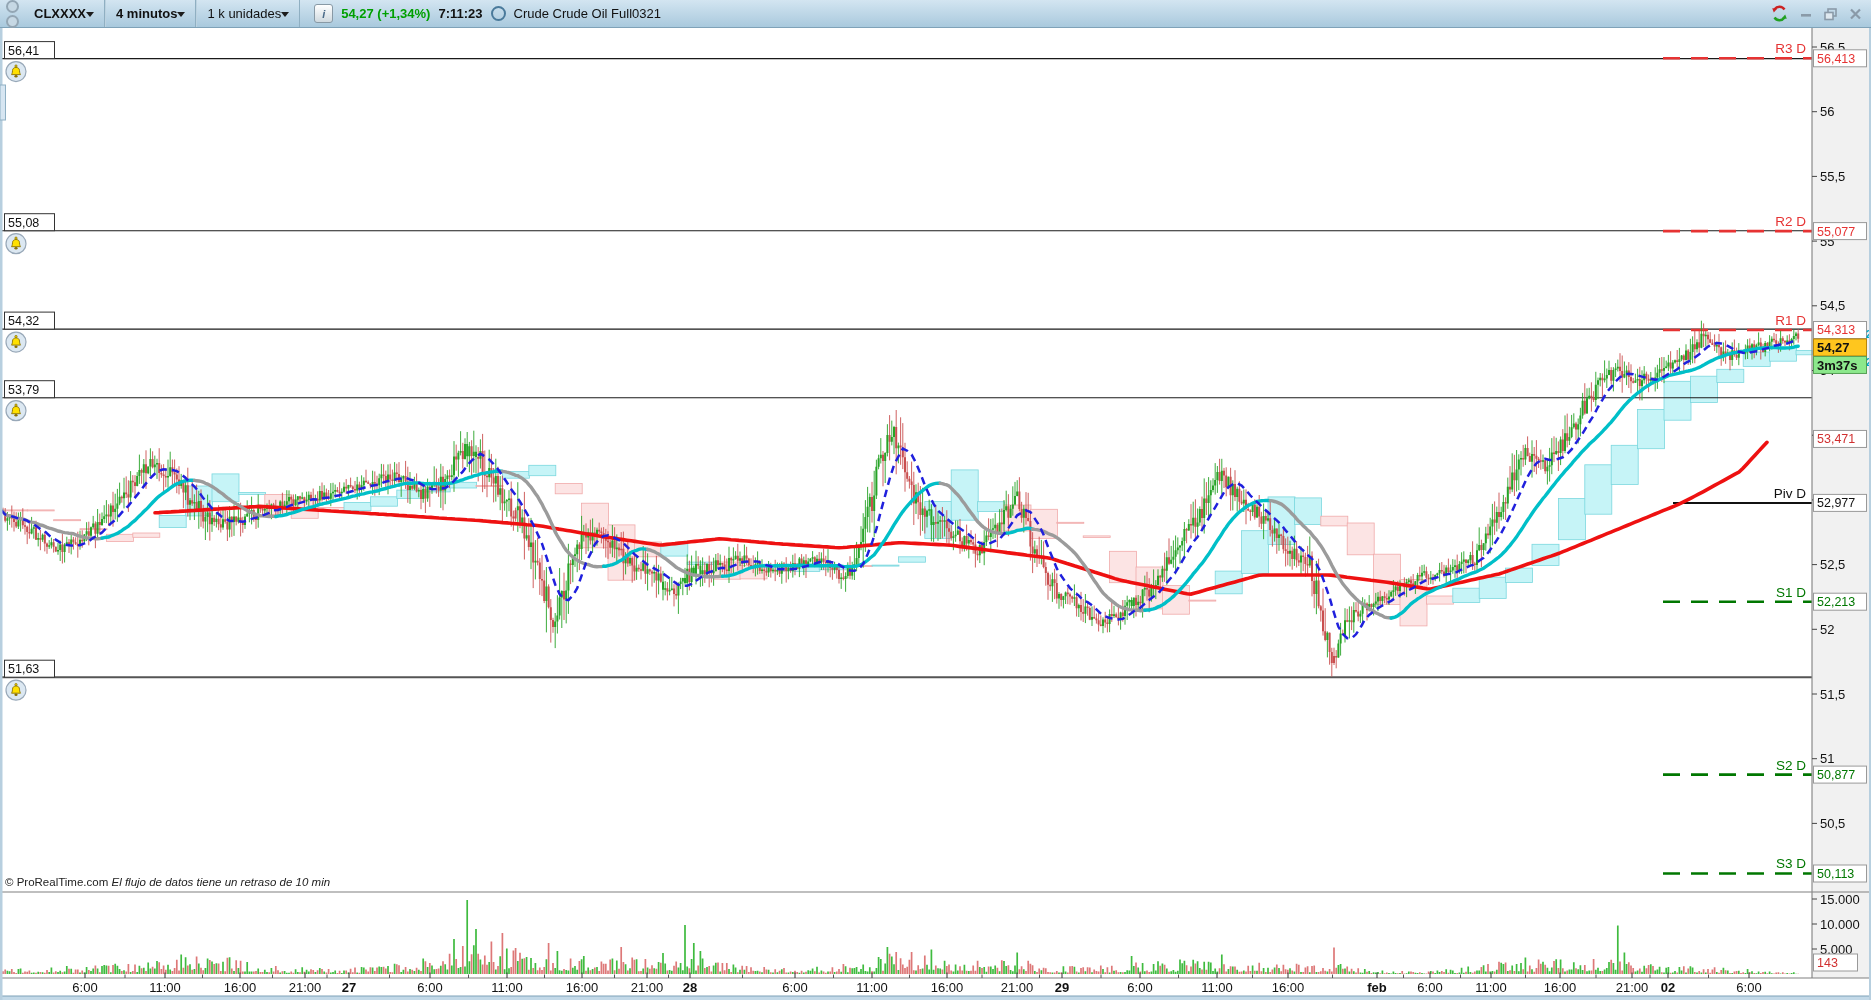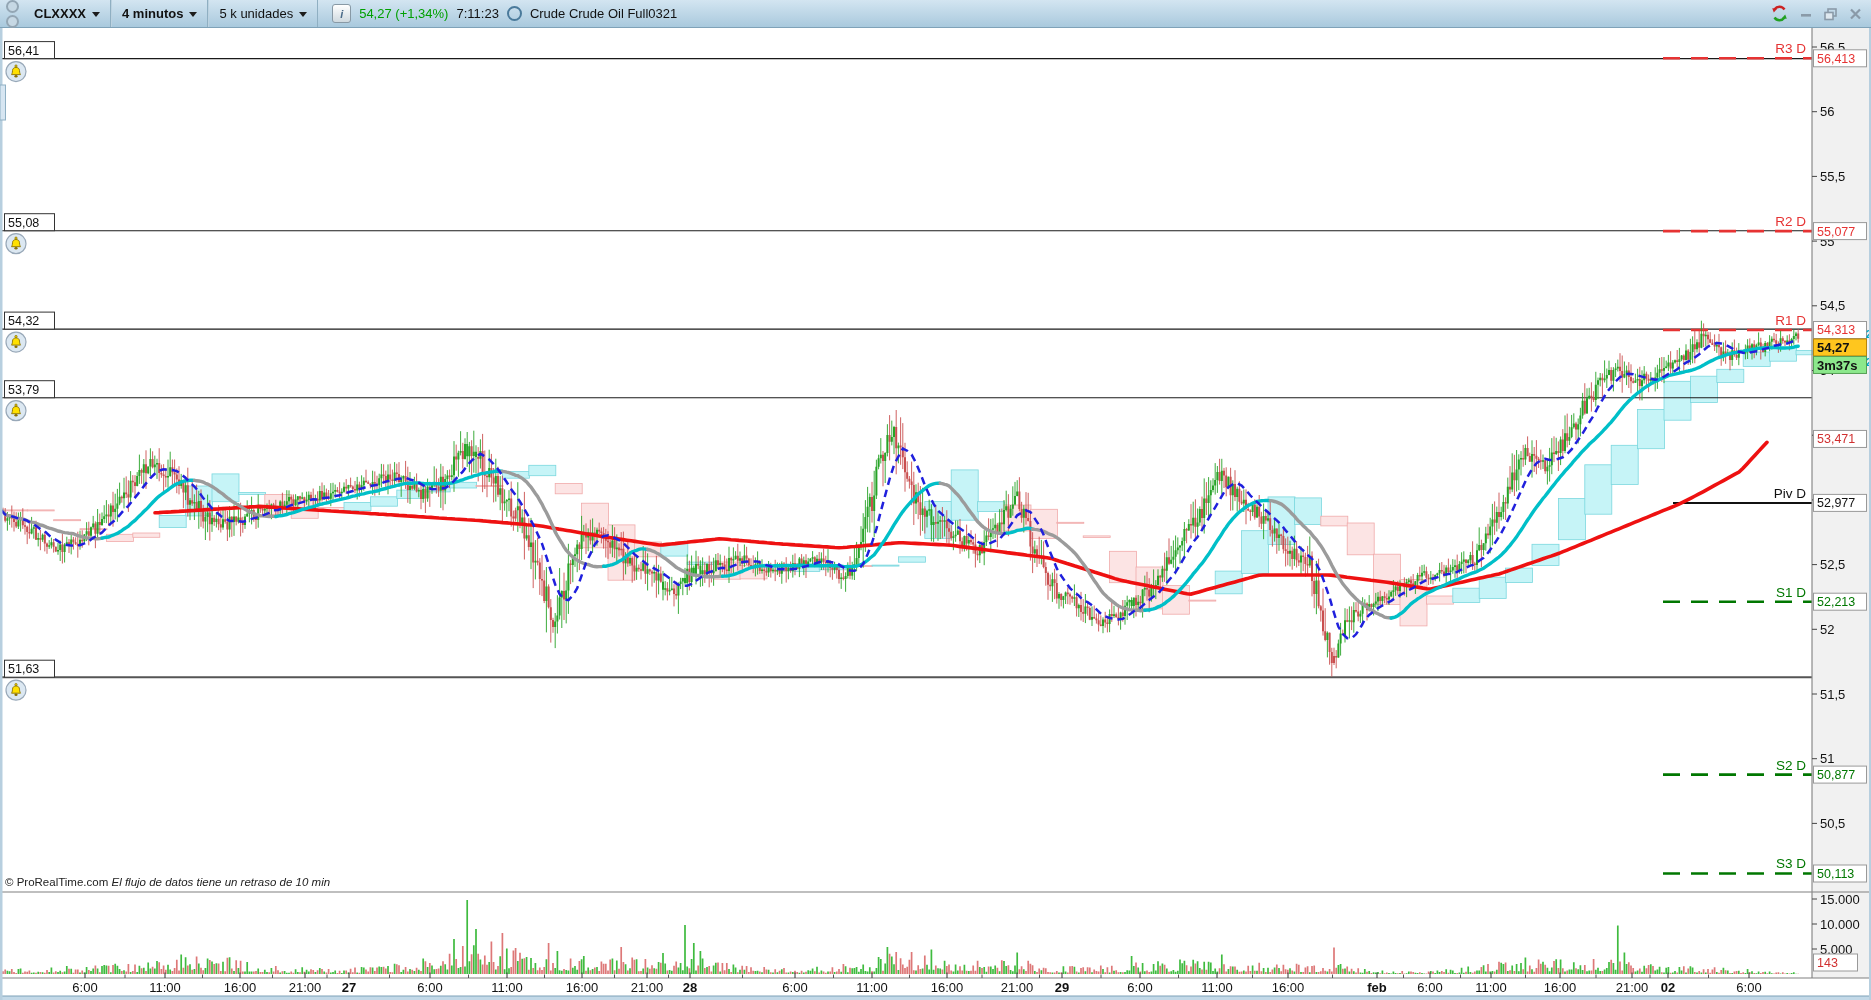--- a/index.html
+++ b/index.html
@@ -3,32 +3,32 @@
 <meta charset="utf-8">
 <style>
   html,body{margin:0;padding:0;background:#dfe9f0;}
   body{width:1871px;height:1000px;overflow:hidden;font-family:"Liberation Sans","DejaVu Sans",sans-serif;}
   #win{width:1871px;height:1000px;position:relative;background:#fff;}
   
   #toolbar{height:28px;display:flex;align-items:center;background:linear-gradient(#d3e5f1,#a9c9dd);
     border-bottom:1px solid #7fa2b8;box-sizing:border-box;font-size:13px;color:#111;position:relative;}
   .grip{width:24px;display:flex;flex-direction:column;align-items:center;gap:2px;cursor:move;}
   .grip i{width:9px;height:9px;border:2px solid #93a6b4;border-radius:50%;background:#c6d8e4;display:block;}
-  .tb-item{display:flex;align-items:center;gap:6px;padding:0 10px;height:27px;border-left:1px solid #bcd2e0;
+  .tb-item{display:flex;align-items:center;padding:0 10px;height:27px;border-left:1px solid #bcd2e0;
     border-right:1px solid #8fafc2;cursor:pointer;white-space:nowrap;}
   .tb-item.nob{border-left:none;}
   .b{font-weight:bold;}
   .dd-arrow{width:0;height:0;border-left:4px solid transparent;border-right:4px solid transparent;
     border-top:5px solid #1c1c1c;margin-top:1px;}
   .quote{border:none;gap:8px;padding-left:14px;cursor:default;}
   .info-icon{width:17px;height:17px;border:1px solid #8899a5;border-radius:3px;display:inline-flex;
     align-items:center;justify-content:center;background:linear-gradient(#ffffff,#cfd9df);
     color:#4a6a88;font-weight:bold;font-size:11px;font-style:italic;cursor:pointer;}
-  .price{font-weight:normal;color:#00a000;}
-  .time{font-weight:normal;color:#111;}
+  .price{font-weight:bold;color:#00a000;}
+  .time{font-weight:bold;color:#111;}
   .conn{width:11px;height:11px;border:2px solid #4a7a9b;border-radius:50%;display:inline-block;background:transparent;}
   .tb-right{margin-left:auto;display:flex;align-items:center;gap:10px;padding-right:8px;}
   .wbtn{display:inline-flex;align-items:center;justify-content:center;cursor:pointer;}
   
   #chart{display:block;position:absolute;top:28px;left:0;}
   svg text{font-family:"Liberation Sans","DejaVu Sans",sans-serif;}
 </style>
 </head>
 <body>
 
@@ -40,21 +40,21 @@
       </div>
     <div class="tb-item nob">
       <span class="b">CLXXXX</span>
       <span class="dd-arrow"></span>
     </div>
     <div class="tb-item">
       <span class="b">4 minutos</span>
       <span class="dd-arrow"></span>
     </div>
     <div class="tb-item">
-      <span>5 k unidades</span>
+      <span>1 k unidades</span>
       <span class="dd-arrow"></span>
     </div>
     <div class="tb-item quote">
       <span class="info-icon">i</span>
       <span class="price">
         <span>54,27</span> <span>(+1,34%)</span>
       </span>
       <span class="time">7:11:23</span>
       <span class="conn"></span>
       <span class="iname">Crude Crude Oil Full0321</span>

